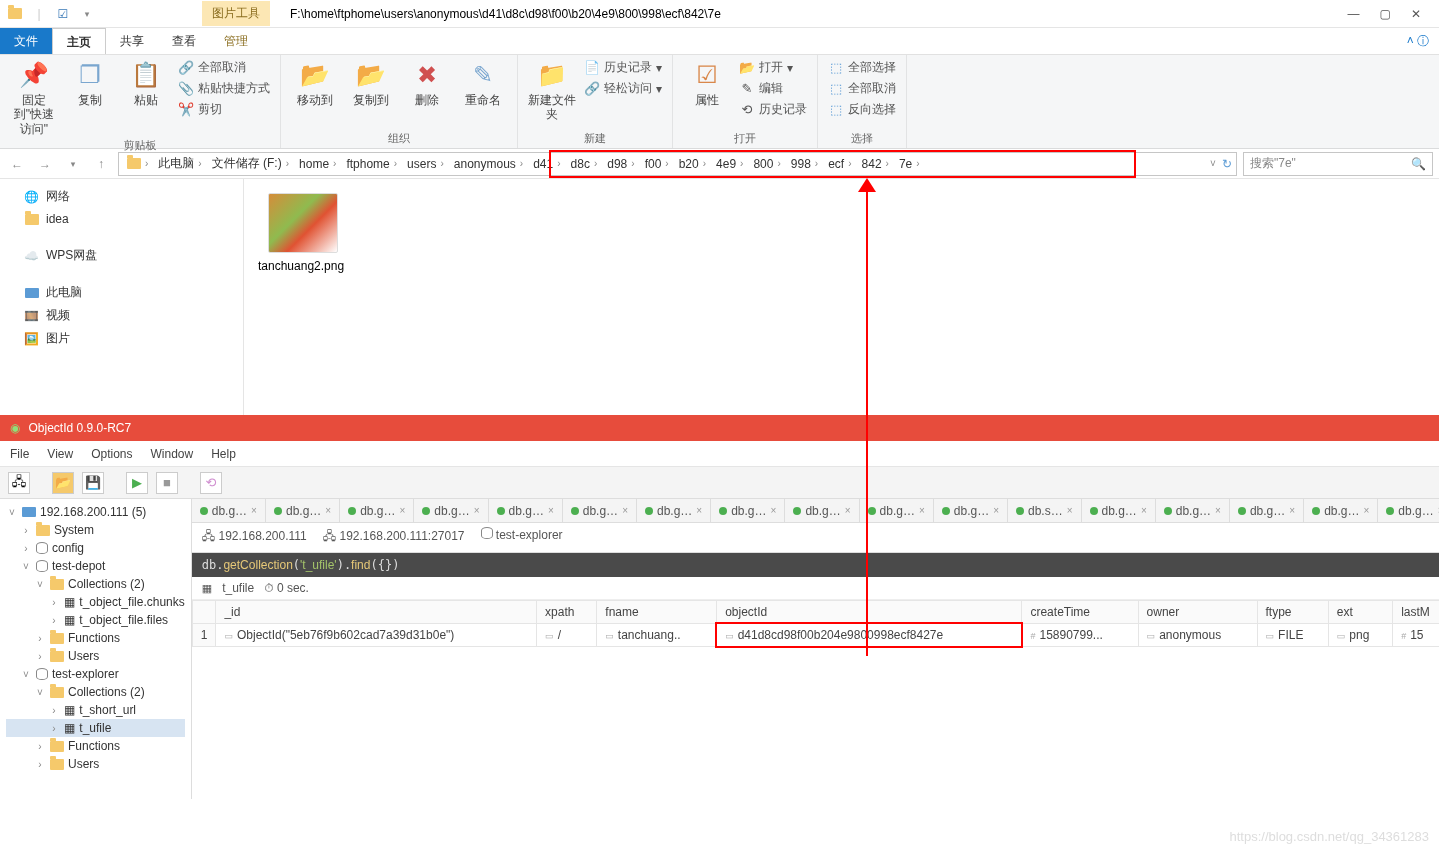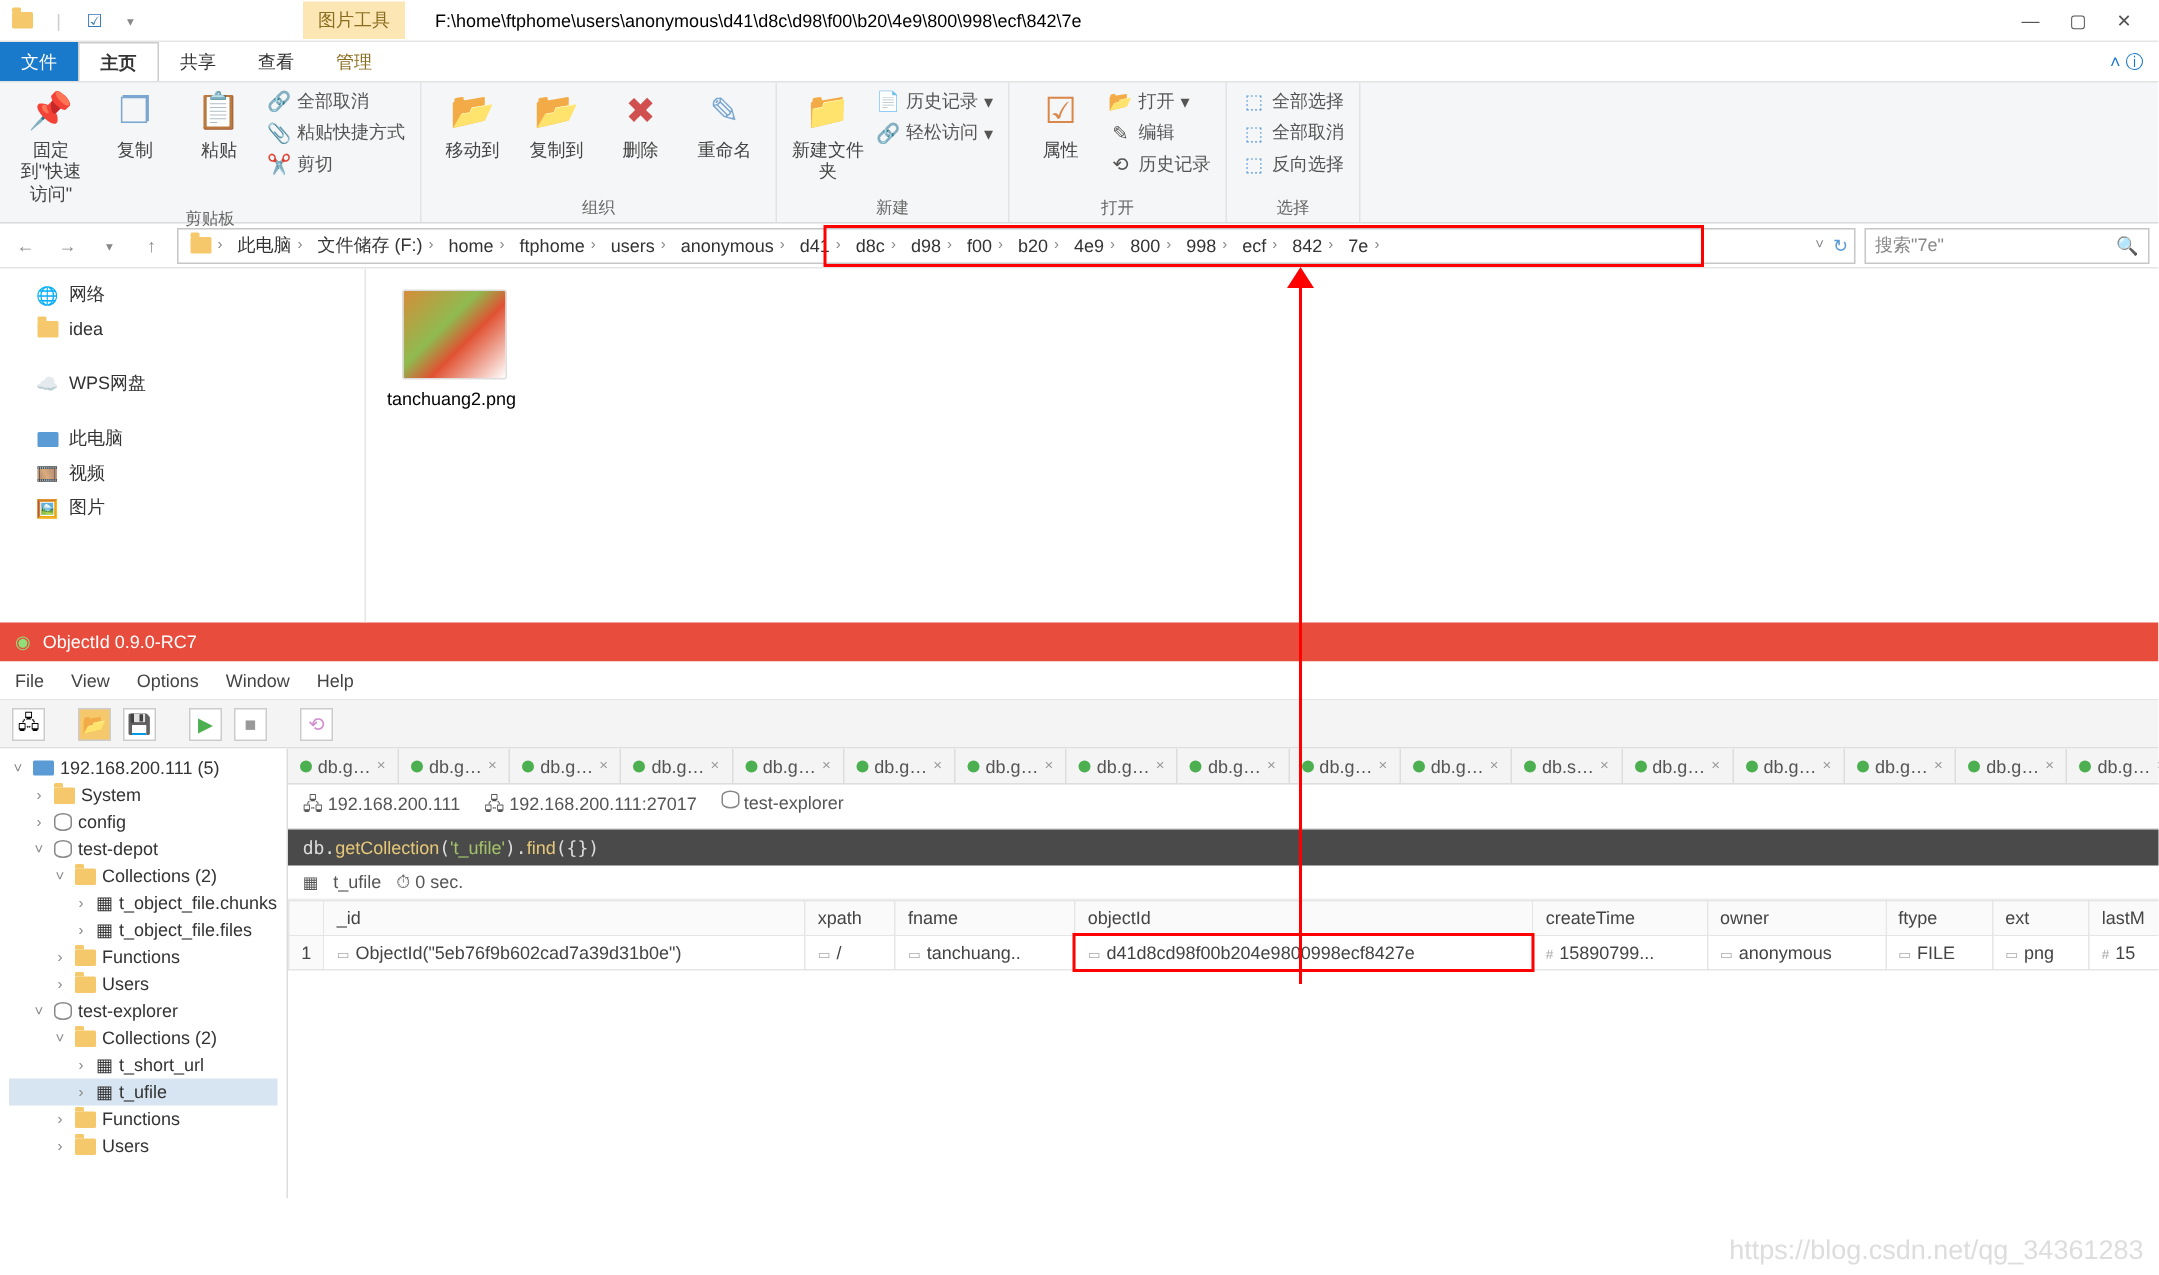--- a/index.html
+++ b/index.html
@@ -74,21 +74,21 @@
 .robo-table { width: 100%; border-collapse: collapse; font-size: 11px; }
 .robo-table th, .robo-table td { border: 1px solid #e5e5e5; padding: 4px 8px; text-align: left; color: #444; position: relative; }
 .robo-table th { background: #fafafa; font-weight: normal; }
 .cell-ic { color: #aaa; font-size: 9px; margin-right: 4px; }
 td.redbox::after { content: ""; position: absolute; inset: -2px; border: 2px solid #ff0000; pointer-events: none; }
 
 
 .arrow-wrap { position: absolute; left: 866px; top: 186px; width: 2px; height: 470px; background: #ff0000; z-index: 50; pointer-events: none; }
 .arrow-head { position: absolute; left: 858px; top: 178px; width: 0; height: 0; border-left: 9px solid transparent; border-right: 9px solid transparent; border-bottom: 14px solid #ff0000; z-index: 50; }
 
-.watermark { position: absolute; right: 10px; bottom: 6px; color: #ddd; font-size: 18px; }
+.watermark { position: absolute; right: 10px; bottom: 6px; color: #ddd; font-size: 13px; }
 
 
 .fold { display:inline-block; width:14px; height:11px; background:#f5c96b; border-radius:1px; position:relative; }
 .fold::before { content:""; position:absolute; top:-3px; left:0; width:6px; height:3px; background:#f5c96b; border-radius:1px 1px 0 0; }
 .dbic { display:inline-block; width:12px; height:12px; border:1px solid #888; border-radius:50% / 30%; }
 .pcic { display:inline-block; width:14px; height:10px; background:#5b9bd5; border-radius:1px; }
 </style>
 </head>
 <body>
 

